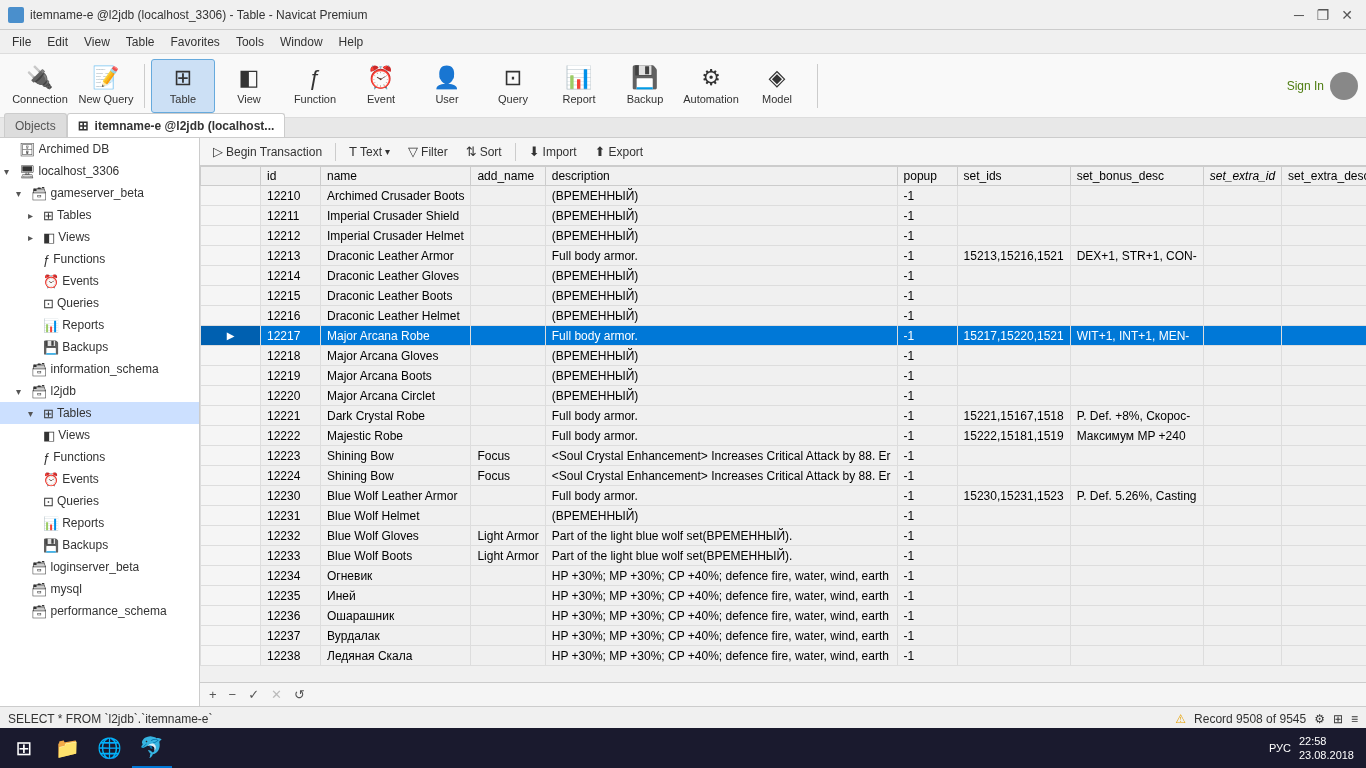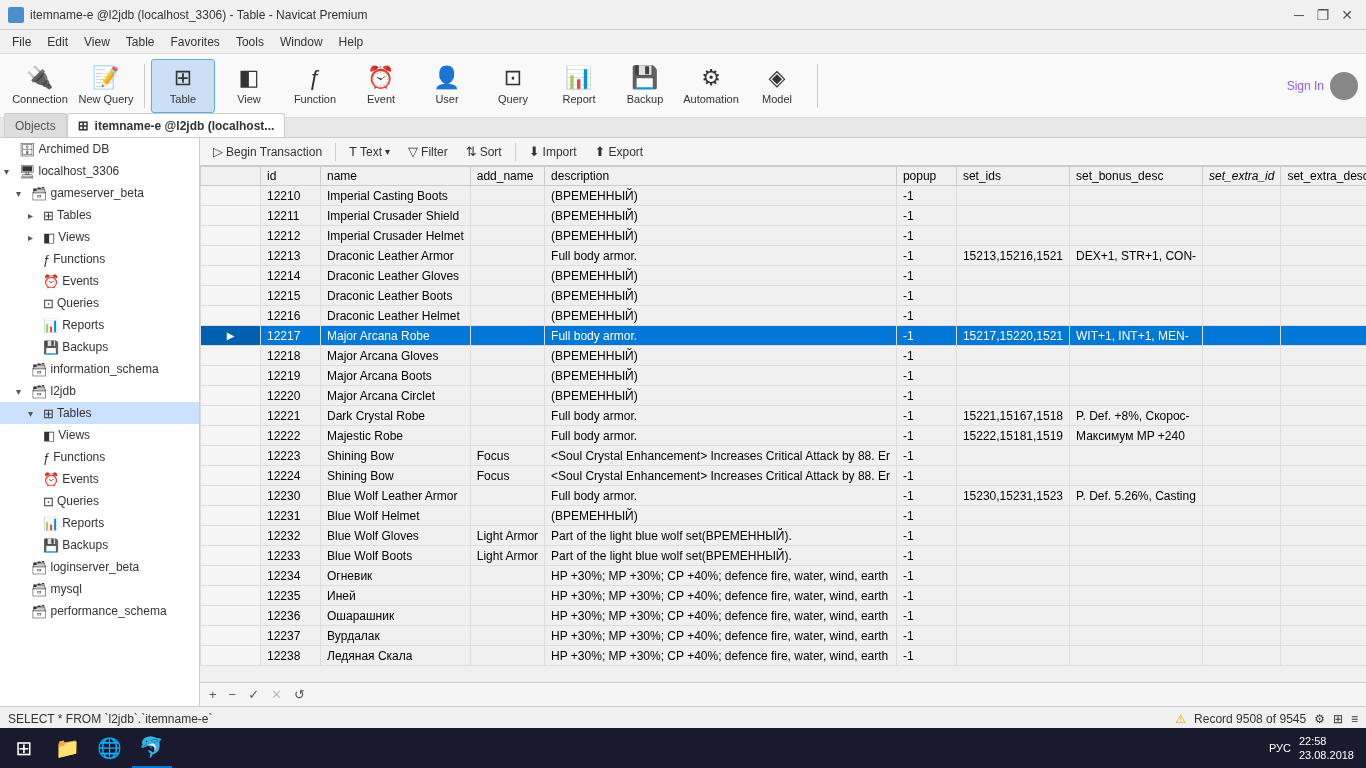--- a/index.html
+++ b/index.html
@@ -67,21 +67,21 @@
     .toolbar-divider { width: 1px; height: 44px; background: #ccc; margin: 0 4px; }
 
     
     .signin-area {
       margin-left: auto;
       display: flex;
       align-items: center;
       gap: 6px;
       font-size: 12px;
     }
-    .signin-link { color: #8b5cf6; cursor: pointer; text-decoration: none; }
+    .signin-link { color: #4d7c0f; cursor: pointer; text-decoration: none; }
     .user-avatar { width: 28px; height: 28px; background: #888; border-radius: 50%; }
 
     
     .tab-bar {
       background: #e8e8e8;
       height: 20px;
       display: flex;
       align-items: flex-end;
       border-bottom: 1px solid #ccc;
       padding: 0 0 0 4px;
@@ -527,21 +527,21 @@
               <th class="col-setids">set_ids</th>
               <th class="col-setbonus">set_bonus_desc</th>
               <th class="col-setextra">set_extra_id</th>
               <th class="col-setextradesc">set_extra_desc</th>
             </tr>
         </thead>
         <tbody id="grid-body">
             <tr>
               <td class="row-indicator"></td>
               <td>12210</td>
-              <td>Imperial Casting Boots</td>
+              <td>Archimed Crusader Boots</td>
               <td></td>
               <td>(ВРЕМЕННЫЙ)</td>
               <td>-1</td>
               <td></td>
               <td></td>
               <td></td>
               <td></td>
             </tr>
             <tr>
               <td class="row-indicator"></td>

